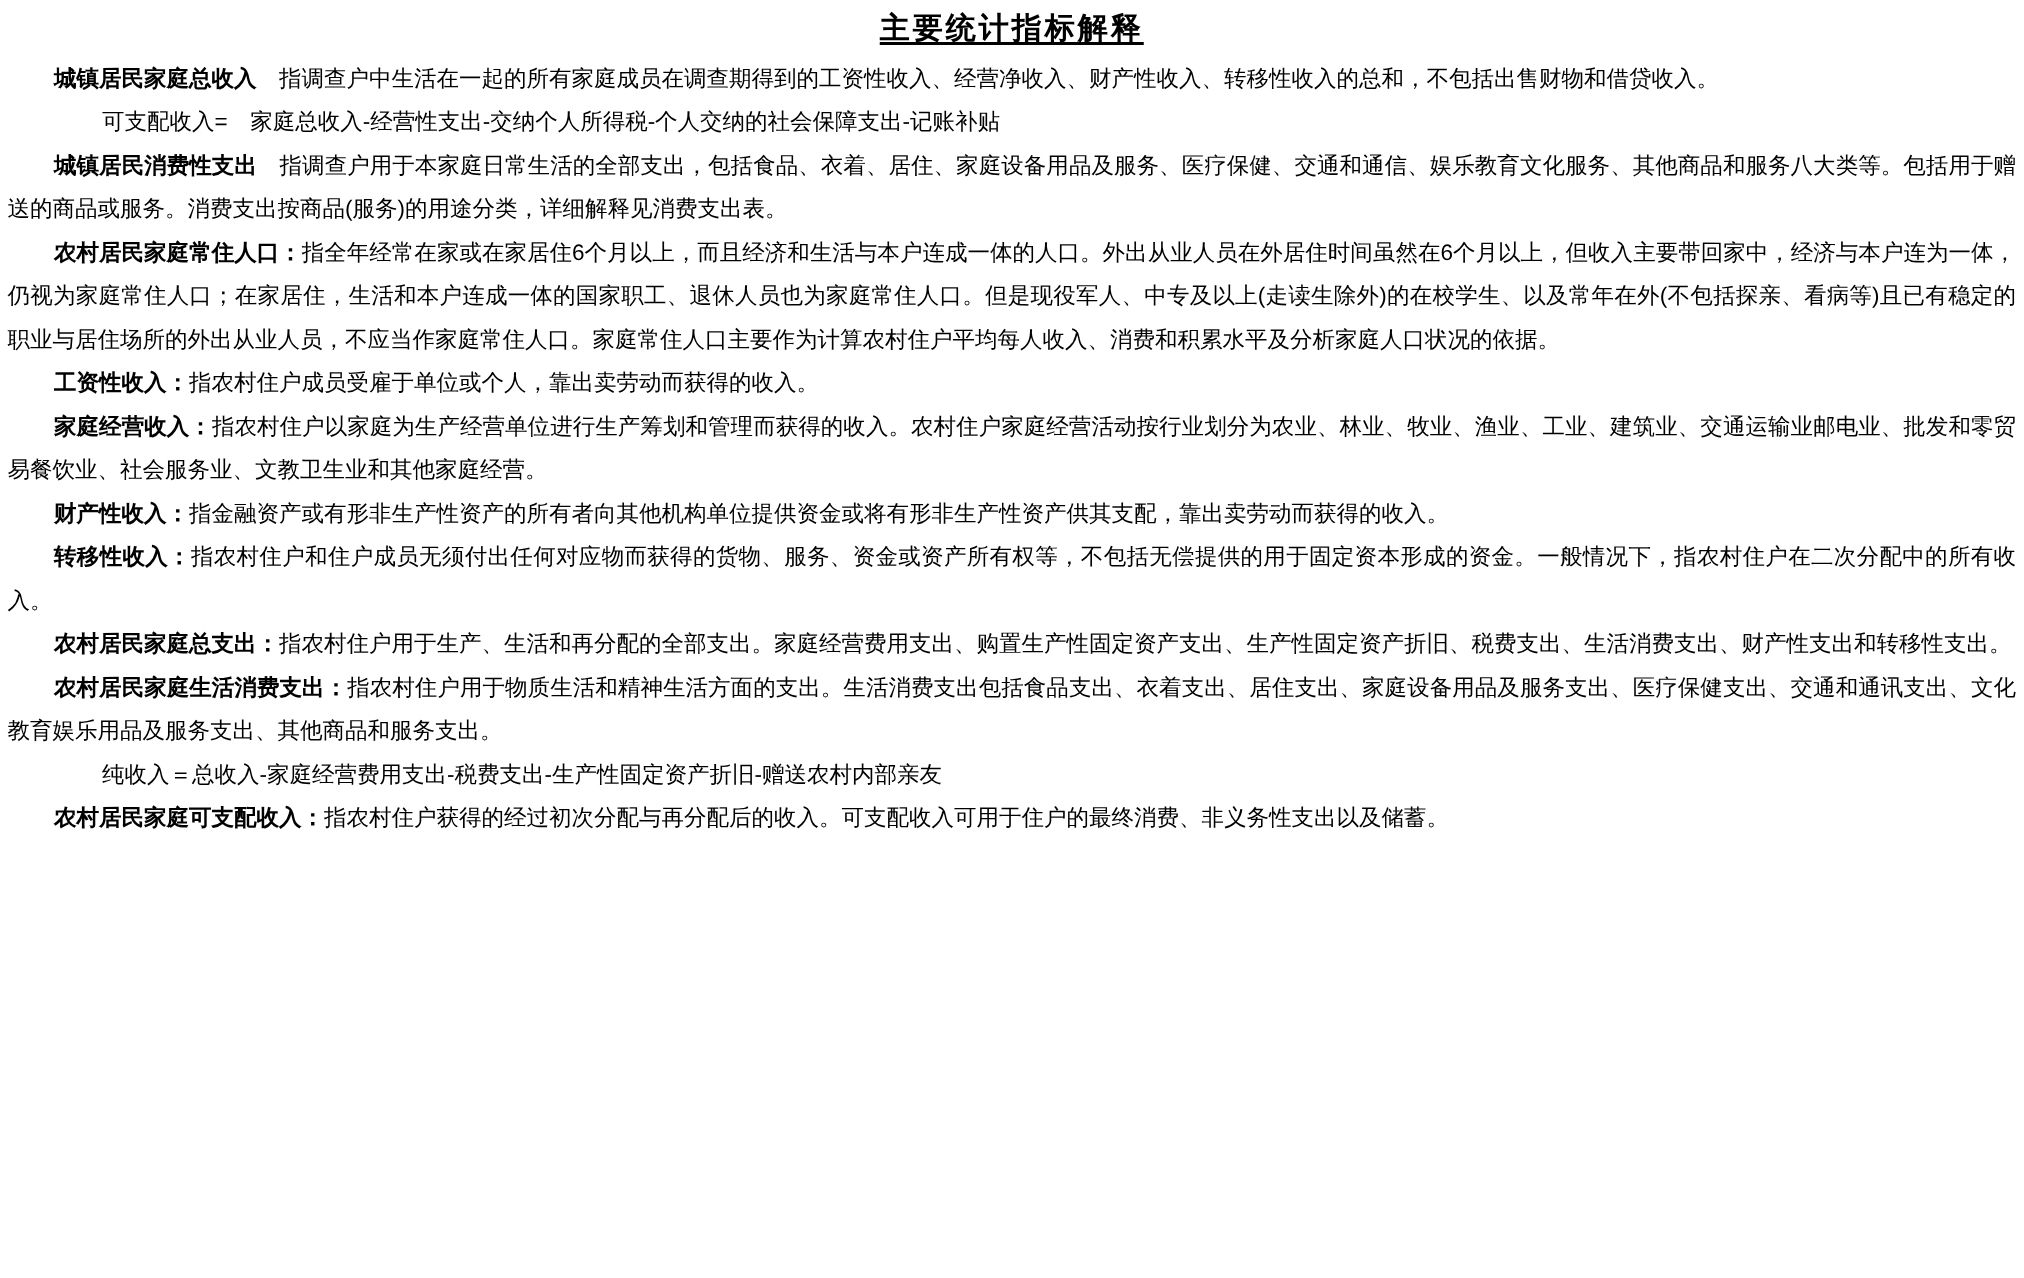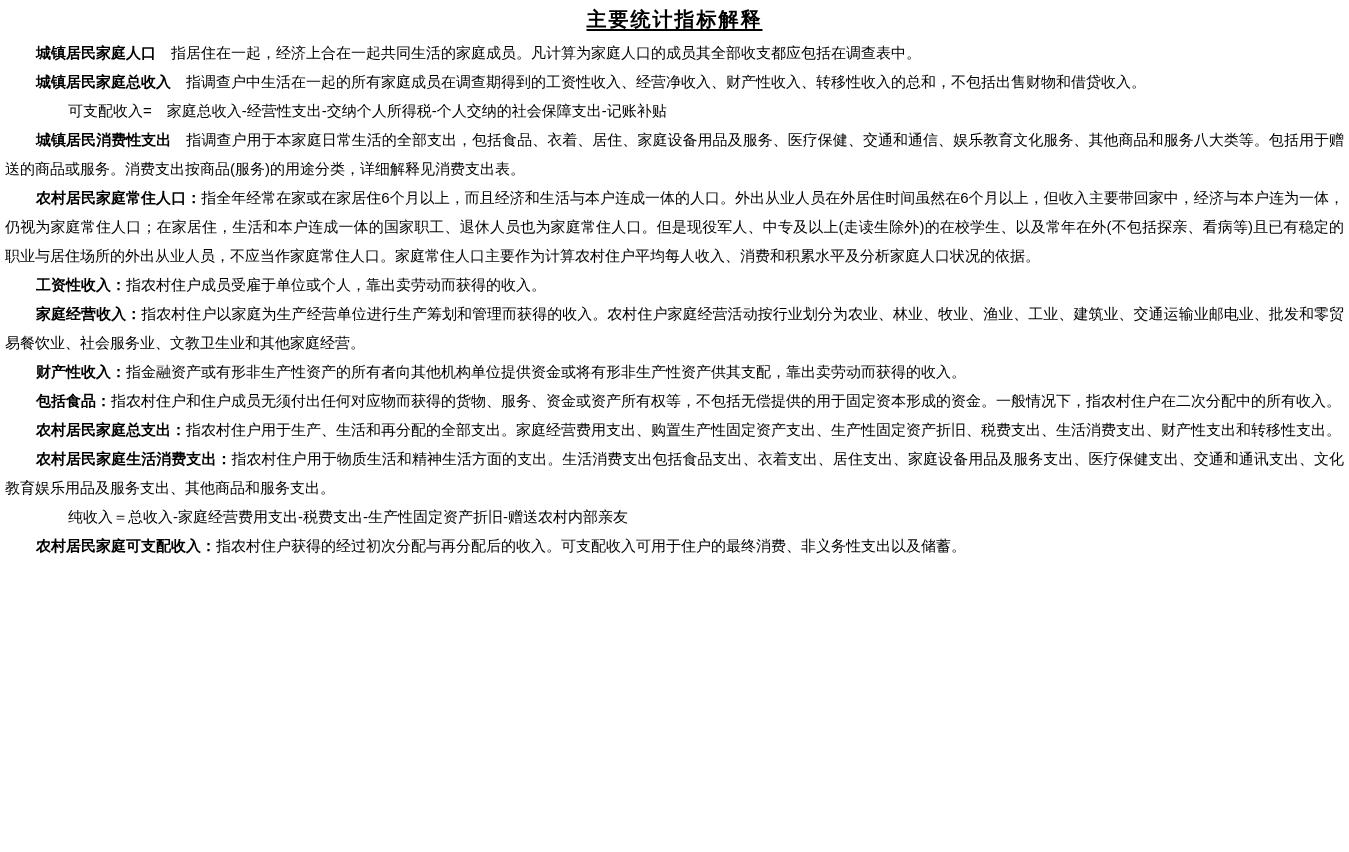--- a/index.html
+++ b/index.html
@@ -60,28 +60,27 @@
     white-space: nowrap;
     user-select: none;
   }
 </style>
 </head>
 <body>
 
 <div class="page">
   <h1 class="doc-title"><span>主要统计指标解释</span></h1>
   <div class="doc-body" id="doc-body">
-      <p class="entry"><b class="term">城镇居民家庭人口</b><span>　指居住在一起，经济上合在一起共同生活的家庭成员。凡计算为家庭人口的成员其全部收支都应包括在调查表中。</span></p>
       <p class="entry"><b class="term">城镇居民家庭总收入</b><span>　指调查户中生活在一起的所有家庭成员在调查期得到的工资性收入、经营净收入、财产性收入、转移性收入的总和，不包括出售财物和借贷收入。</span></p>
       <p class="formula"><span>可支配收入=　家庭总收入-经营性支出-交纳个人所得税-个人交纳的社会保障支出-记账补贴</span></p>
       <p class="entry"><b class="term">城镇居民消费性支出</b><span>　指调查户用于本家庭日常生活的全部支出，包括食品、衣着、居住、家庭设备用品及服务、医疗保健、交通和通信、娱乐教育文化服务、其他商品和服务八大类等。包括用于赠送的商品或服务。消费支出按商品(服务)的用途分类，详细解释见消费支出表。</span></p>
       <p class="entry"><b class="term">农村居民家庭常住人口：</b><span>指全年经常在家或在家居住6个月以上，而且经济和生活与本户连成一体的人口。外出从业人员在外居住时间虽然在6个月以上，但收入主要带回家中，经济与本户连为一体，仍视为家庭常住人口；在家居住，生活和本户连成一体的国家职工、退休人员也为家庭常住人口。但是现役军人、中专及以上(走读生除外)的在校学生、以及常年在外(不包括探亲、看病等)且已有稳定的职业与居住场所的外出从业人员，不应当作家庭常住人口。家庭常住人口主要作为计算农村住户平均每人收入、消费和积累水平及分析家庭人口状况的依据。</span></p>
       <p class="entry"><b class="term">工资性收入：</b><span>指农村住户成员受雇于单位或个人，靠出卖劳动而获得的收入。</span></p>
       <p class="entry"><b class="term">家庭经营收入：</b><span>指农村住户以家庭为生产经营单位进行生产筹划和管理而获得的收入。农村住户家庭经营活动按行业划分为农业、林业、牧业、渔业、工业、建筑业、交通运输业邮电业、批发和零贸易餐饮业、社会服务业、文教卫生业和其他家庭经营。</span></p>
       <p class="entry"><b class="term">财产性收入：</b><span>指金融资产或有形非生产性资产的所有者向其他机构单位提供资金或将有形非生产性资产供其支配，靠出卖劳动而获得的收入。</span></p>
-      <p class="entry"><b class="term">包括食品：</b><span>指农村住户和住户成员无须付出任何对应物而获得的货物、服务、资金或资产所有权等，不包括无偿提供的用于固定资本形成的资金。一般情况下，指农村住户在二次分配中的所有收入。</span></p>
+      <p class="entry"><b class="term">转移性收入：</b><span>指农村住户和住户成员无须付出任何对应物而获得的货物、服务、资金或资产所有权等，不包括无偿提供的用于固定资本形成的资金。一般情况下，指农村住户在二次分配中的所有收入。</span></p>
       <p class="entry"><b class="term">农村居民家庭总支出：</b><span>指农村住户用于生产、生活和再分配的全部支出。家庭经营费用支出、购置生产性固定资产支出、生产性固定资产折旧、税费支出、生活消费支出、财产性支出和转移性支出。</span></p>
       <p class="entry"><b class="term">农村居民家庭生活消费支出：</b><span>指农村住户用于物质生活和精神生活方面的支出。生活消费支出包括食品支出、衣着支出、居住支出、家庭设备用品及服务支出、医疗保健支出、交通和通讯支出、文化教育娱乐用品及服务支出、其他商品和服务支出。</span></p>
       <p class="formula"><span>纯收入＝总收入-家庭经营费用支出-税费支出-生产性固定资产折旧-赠送农村内部亲友</span></p>
       <p class="entry"><b class="term">农村居民家庭可支配收入：</b><span>指农村住户获得的经过初次分配与再分配后的收入。可支配收入可用于住户的最终消费、非义务性支出以及储蓄。</span></p>
     </div>
   <div class="watermark">ANKANG.GOV.CN</div>
 </div>
 
 </body></html>

